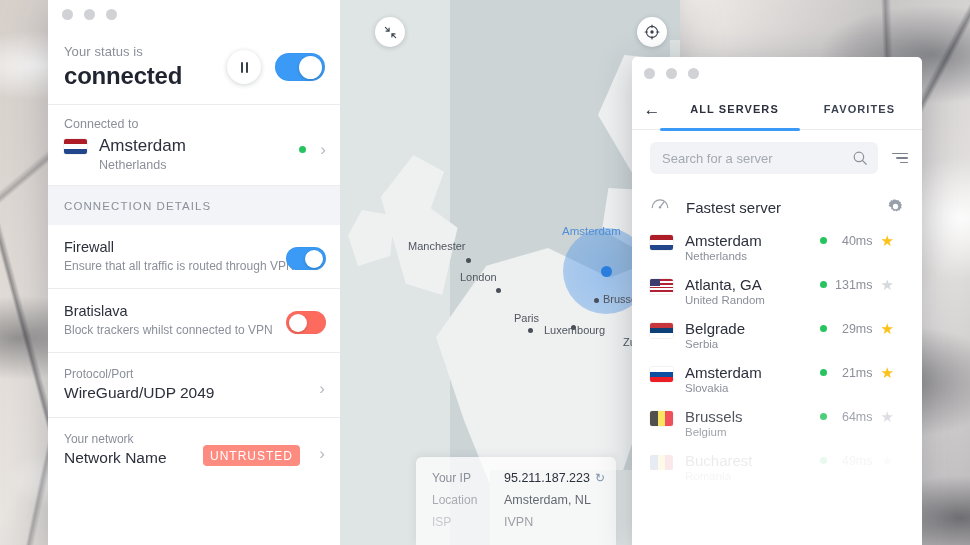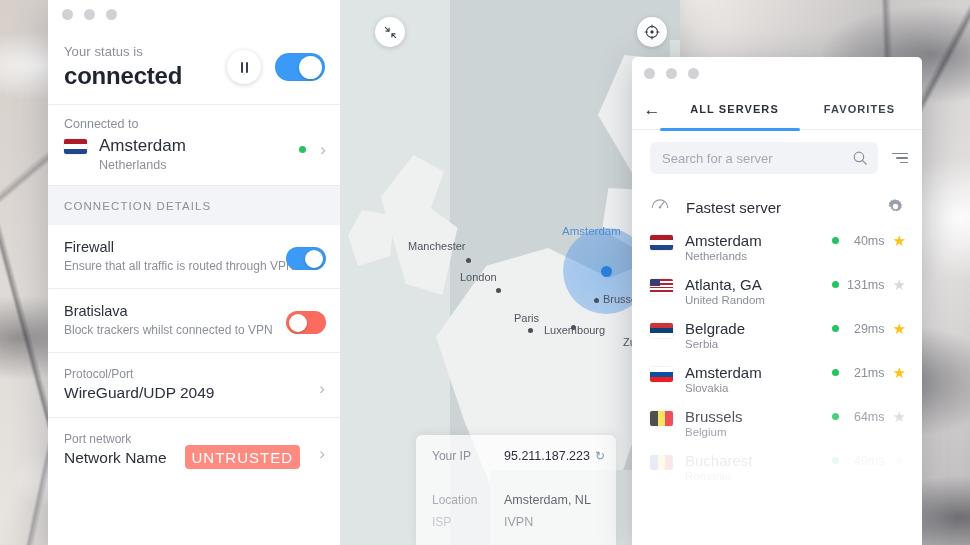--- a/index.html
+++ b/index.html
@@ -105,21 +105,21 @@
   .opt-title { font-size: 14.5px; color: #2b303c; font-weight: 400; }
   .opt-sub { font-size: 12px; color: #8b8f99; margin-top: 4px; }
   .opt-toggle { position: absolute; right: 14px; top: 22px; }
 
   .info-row { padding: 14px 16px 15px 16px; position: relative; }
   .info-label { font-size: 12px; color: #8b8f99; }
   .info-value { font-size: 15.5px; color: #2b303c; margin-top: 3px; font-weight: 500; }
   .info-chev { position: absolute; right: 15px; top: 26px; color: #b6bac3; font-size: 17px; font-weight: 300; }
   .badge {
     position: absolute; right: 40px; top: 27px;
-    background: #fd8b80; color: #ffffff; font-size: 15px; letter-spacing: 1px;
+    background: #fd8b80; color: #ffffff; font-size: 12px; letter-spacing: 1px;
     padding: 4px 7px 3px 7px; border-radius: 4px;
   }
 
   
   #map {
     position: absolute; left: 292px; top: 0; width: 340px; height: 545px;
     background: #ccd4d6; overflow: hidden;
   }
   .land { position: absolute; background: #eff1f1; }
   .land.dim { background: #dfe4e4; }
@@ -141,21 +141,21 @@
 
   #ip-card {
     position: absolute; left: 76px; bottom: 0; width: 200px; padding: 14px 16px 16px 16px;
     background: rgba(255,255,255,.72); border-radius: 6px 6px 0 0;
     box-shadow: 0 -1px 10px rgba(60,70,90,.10);
   }
   .ip-line { display: flex; align-items: baseline; margin-bottom: 8px; }
   .ip-line:last-child { margin-bottom: 0; }
   .ip-k { width: 72px; font-size: 12px; color: #8b8f99; flex: none; }
   .ip-v { font-size: 12.5px; color: #2b303c; }
-  .ip-line.f2 .ip-k, .ip-line.f2 .ip-v { opacity: .72; margin-top: 22px; }
+  .ip-line.f2 .ip-k, .ip-line.f2 .ip-v { opacity: .72; }
   .ip-line.f3 .ip-k, .ip-line.f3 .ip-v { opacity: .45; }
   .refresh { margin-left: 5px; font-size: 12px; color: #7f94ad; }
 
   
   #servers-window {
     position: absolute; left: 632px; top: 57px; width: 290px; height: 488px;
     background: #fff; border-radius: 5px 5px 0 0; overflow: hidden;
     box-shadow: 0 6px 34px rgba(40,45,60,.26);
   }
   #sw-titlebar { height: 32px; position: relative; }
@@ -191,21 +191,21 @@
   .quick-row { display: flex; align-items: flex-end; padding: 9px 4px 9px 18px; position: relative; }
   .quick-icon { width: 26px; flex: none; color: #8b9099; }
   .quick-label { font-size: 15px; color: #2b303c; margin-left: 10px; }
   .gear-right { position: absolute; right: 18px; top: 13px; }
 
   .srv-row { display: flex; align-items: flex-start; padding: 7px 16px 7px 18px; position: relative; }
   .srv-flag { margin-top: 3px; }
   .srv-txt { margin-left: 12px; }
   .srv-city { font-size: 15px; color: #2b303c; }
   .srv-country { font-size: 11.5px; color: #8b8f99; margin-top: 1px; }
-  .srv-right { position: absolute; right: 16px; top: 8px; display: flex; align-items: center; gap: 8px; }
+  .srv-right { position: absolute; right: 28px; top: 8px; display: flex; align-items: center; gap: 8px; }
   .srv-ping { font-size: 12.5px; color: #8b8f99; min-width: 38px; text-align: right; }
   .srv-dot { width: 7px; height: 7px; border-radius: 50%; background: #25c460; }
   .star { font-size: 15px; line-height: 1; color: #d6d9de; }
   .star.on { color: #fcc21b; }
   .fade85 { opacity: .82; }
   .fade12 { opacity: .09; }
 
   #list-fade {
     position: absolute; left: 0; right: 0; bottom: 0; height: 64px; pointer-events: none;
     background: linear-gradient(to bottom, rgba(255,255,255,0), #fff 86%);
@@ -365,21 +365,21 @@
 
       <div class="info-row">
         <div class="info-label">Protocol/Port</div>
         <div class="info-value">WireGuard/UDP 2049</div>
         <div class="info-chev">›</div>
       </div>
 
       <div class="sb-sep"></div>
 
       <div class="info-row">
-        <div class="info-label">Port network</div>
+        <div class="info-label">Your network</div>
         <div class="info-value">Network Name</div>
         <div class="badge">UNTRUSTED</div>
         <div class="info-chev">›</div>
       </div>
     </div>
   </div>
 
   <div id="servers-window">
     <div id="sw-titlebar">
       <div class="traffic-lights" style="left:12px;top:11px;">

